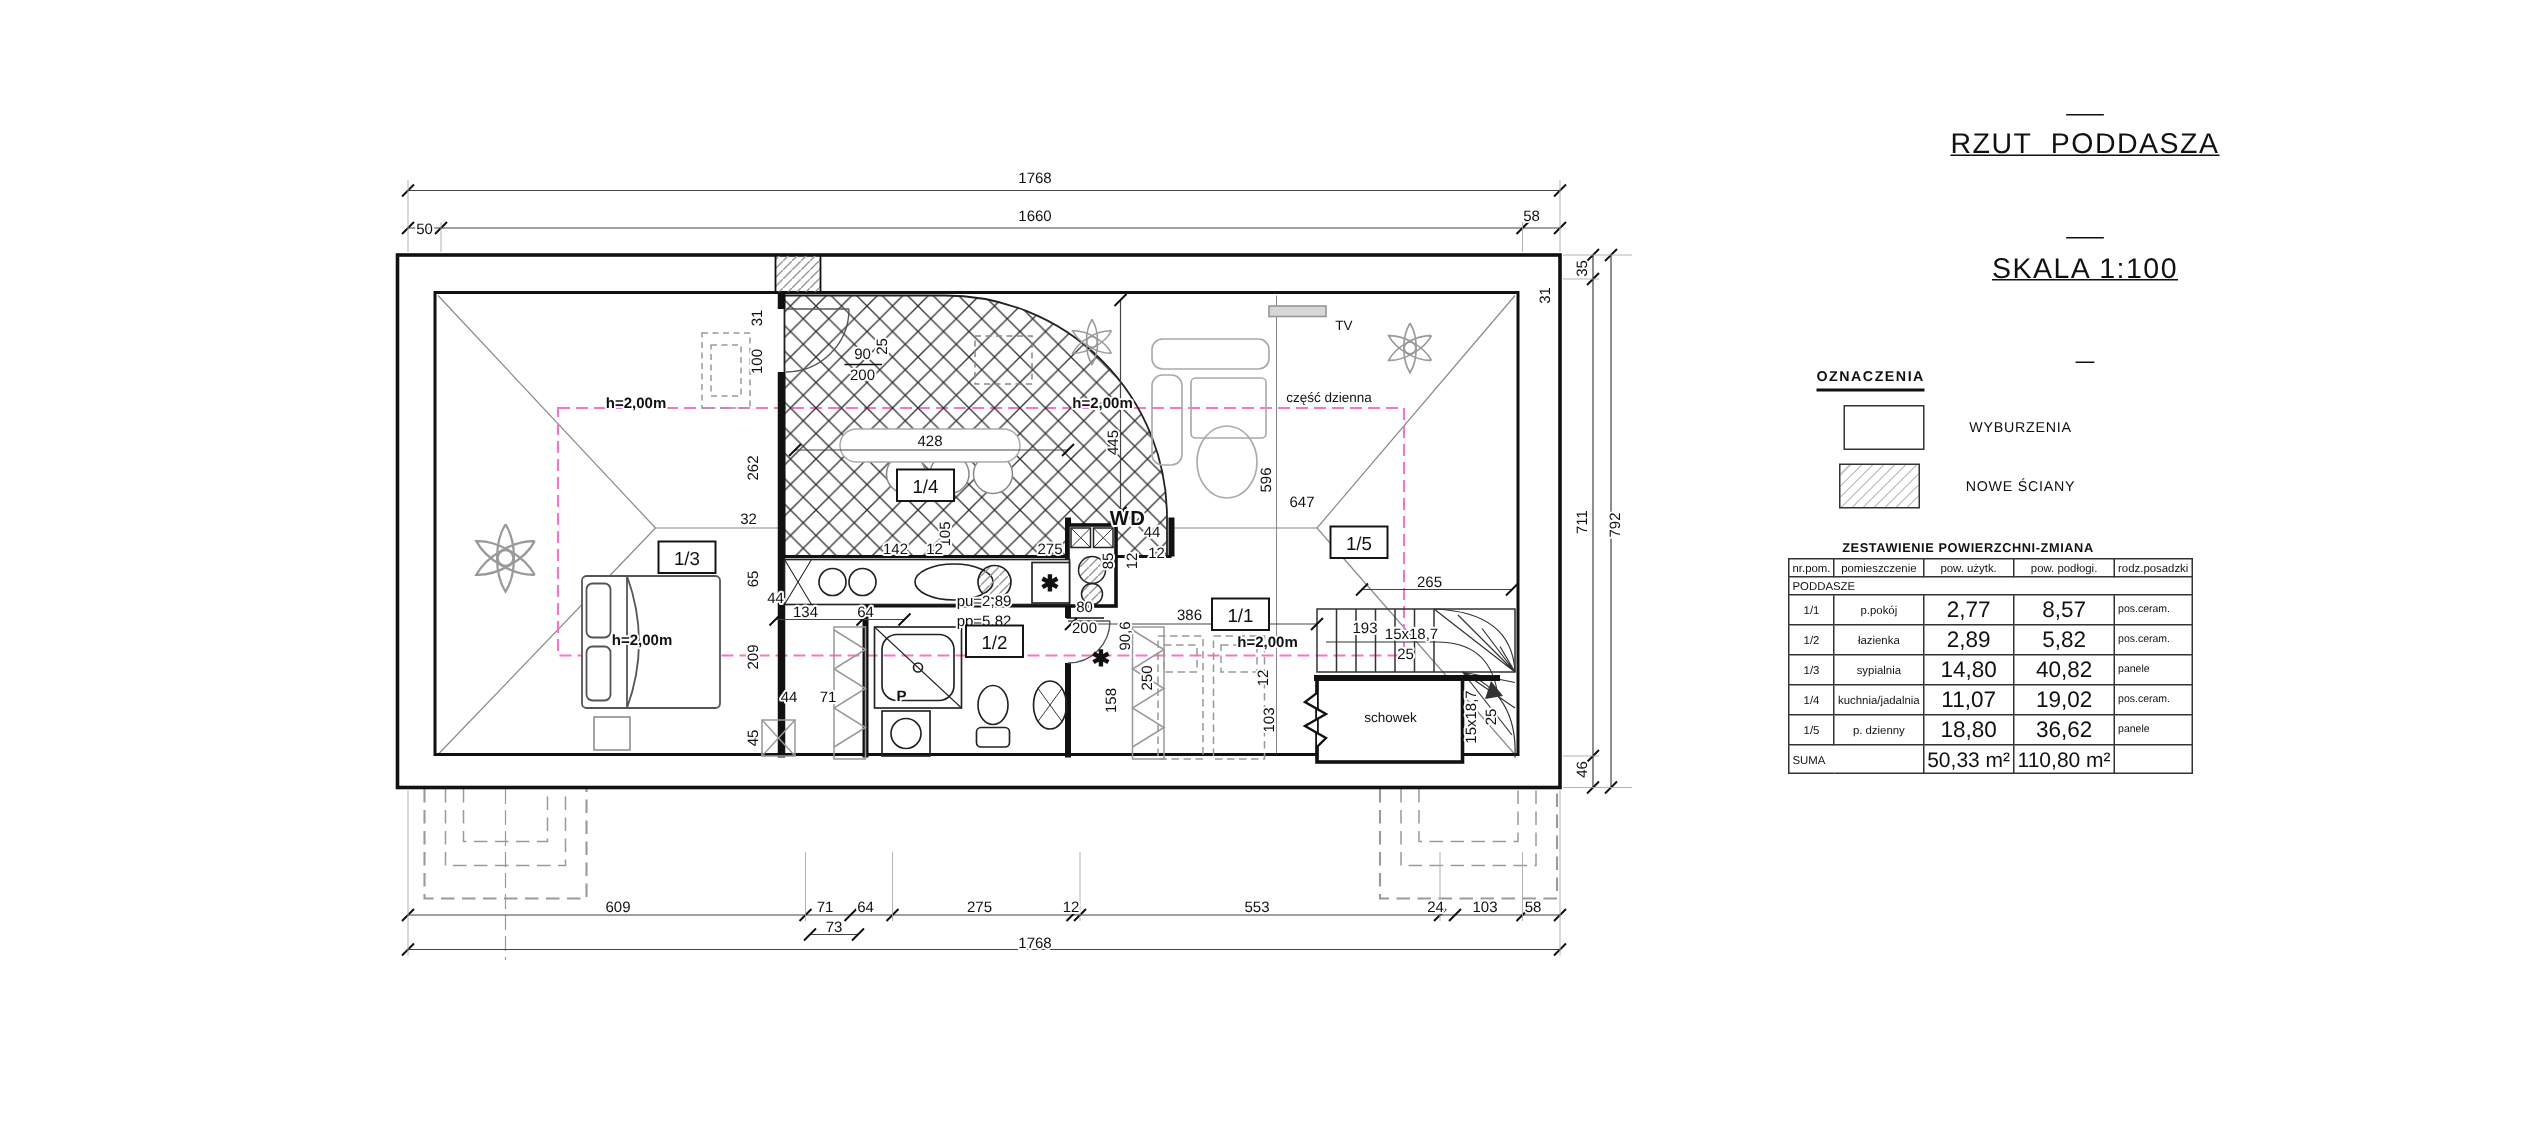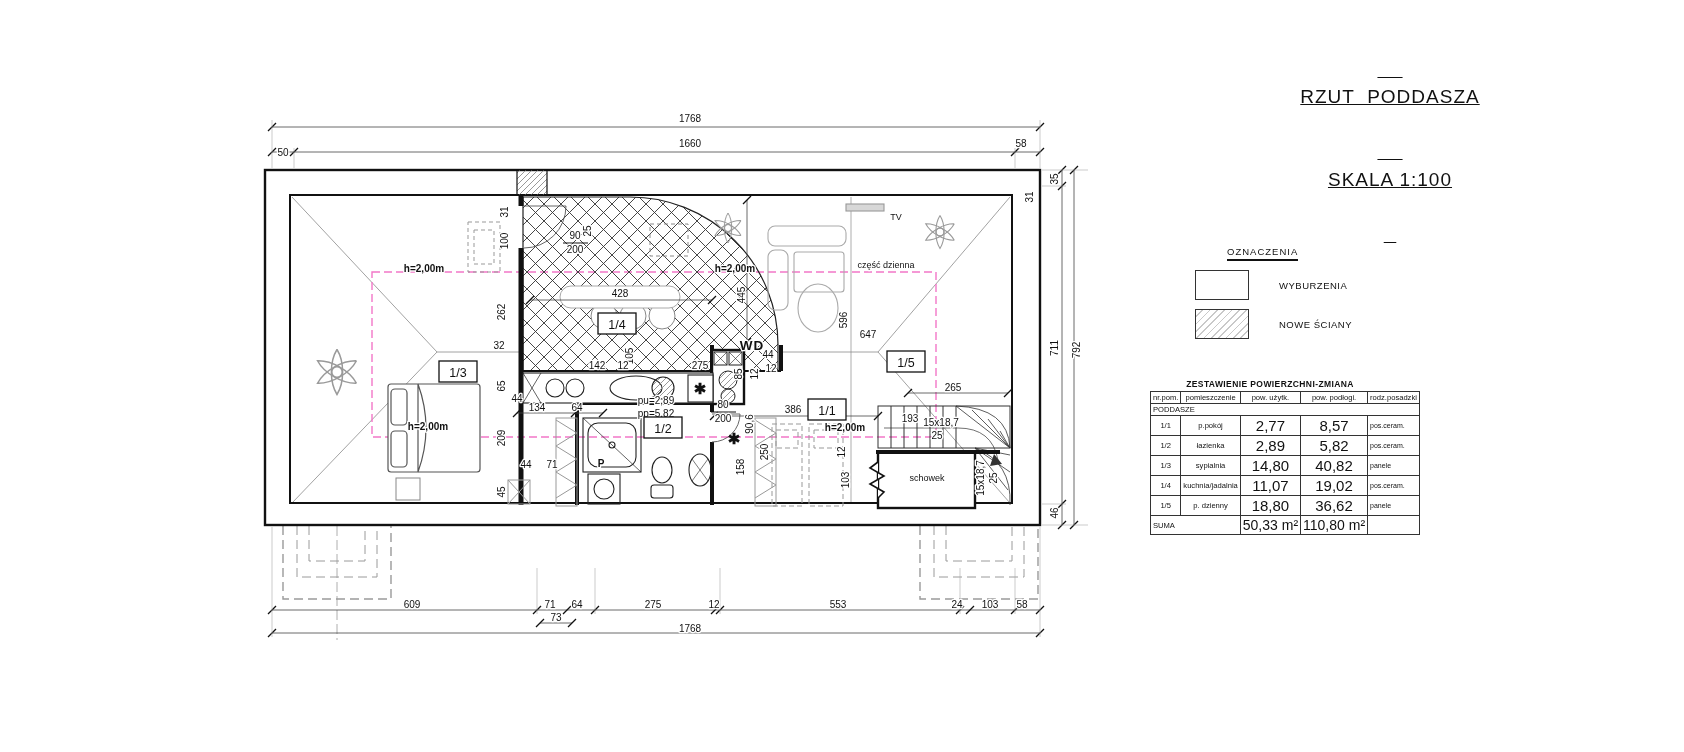--- a/index.html
+++ b/index.html
@@ -6,29 +6,29 @@
   body{width:1684px;height:752px;position:relative;overflow:hidden;
        font-family:"Liberation Sans",sans-serif;color:#111;}
   .abs{position:absolute;}
 
   
   #title-block{position:absolute;left:1292px;top:28px;width:196px;text-align:center;
                font-size:19px;letter-spacing:1px;white-space:pre;line-height:1.45;text-decoration:underline;}
 
   
   #legend{position:absolute;left:1195px;top:246px;width:220px;font-size:9.5px;}
-  #legend .heading{display:inline-block;margin-left:32px;font-weight:normal;letter-spacing:1px;
+  #legend .heading{display:inline-block;margin-left:16px;font-weight:bold;letter-spacing:1px;
                    border-bottom:2px solid #111;padding-bottom:2px;}
-  #legend .item{display:flex;align-items:center;margin-top:9px;}
+  #legend .item{display:flex;align-items:center;margin-top:9px;justify-content:center;}
   #legend .box{width:52px;height:28px;border:1.3px solid #333;background:#fff;}
   #legend .box.hatched{background:repeating-linear-gradient(135deg,#fff,#fff 4px,#c9c9c9 4px,#c9c9c9 5.2px);}
   #legend .lab{margin-left:30px;letter-spacing:.5px;}
 
   
-  #area-table-wrap{position:absolute;left:1150px;top:360px;width:240px;margin-top:19px;}
+  #area-table-wrap{position:absolute;left:1192px;top:360px;width:240px;}
   #area-table-wrap .tbl-title{font-size:8.5px;font-weight:bold;text-align:center;
                               letter-spacing:.4px;margin-bottom:2px;}
   #area-table-wrap table{border-collapse:collapse;width:100%;}
   #area-table-wrap th,#area-table-wrap td{border:1px solid #333;font-size:7.6px;
                               padding:1px 2px;white-space:nowrap;}
   #area-table-wrap th{font-weight:normal;text-align:center;}
   #area-table-wrap td.c0{text-align:center;width:30px;}
   #area-table-wrap td.c1{text-align:center;width:66px;}
   #area-table-wrap td.c2,#area-table-wrap td.c3{text-align:center;font-size:15px;width:52px;}
   #area-table-wrap td.c4{text-align:left;font-size:7px;width:44px;}

